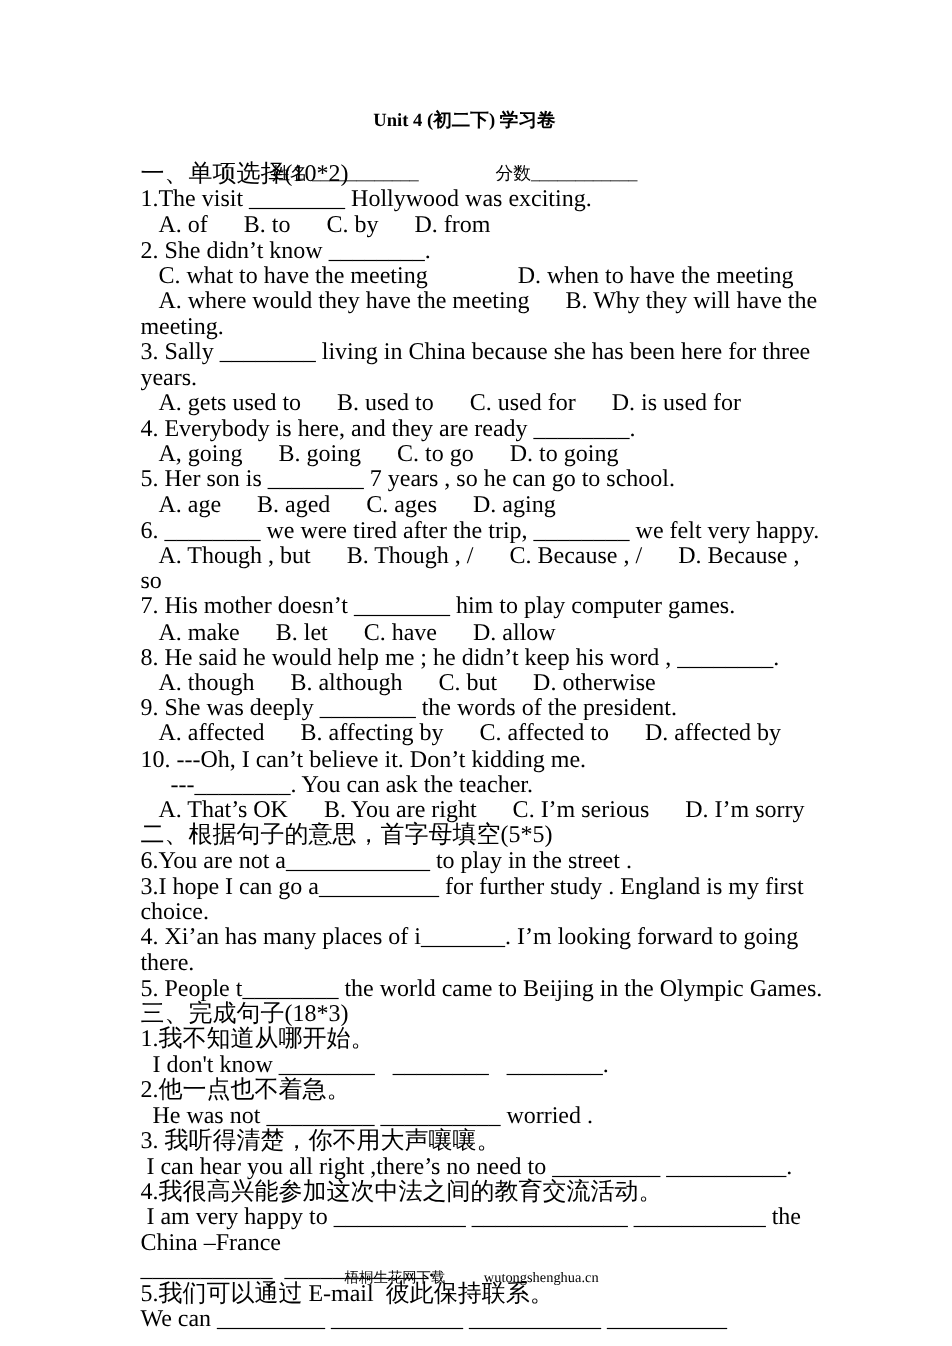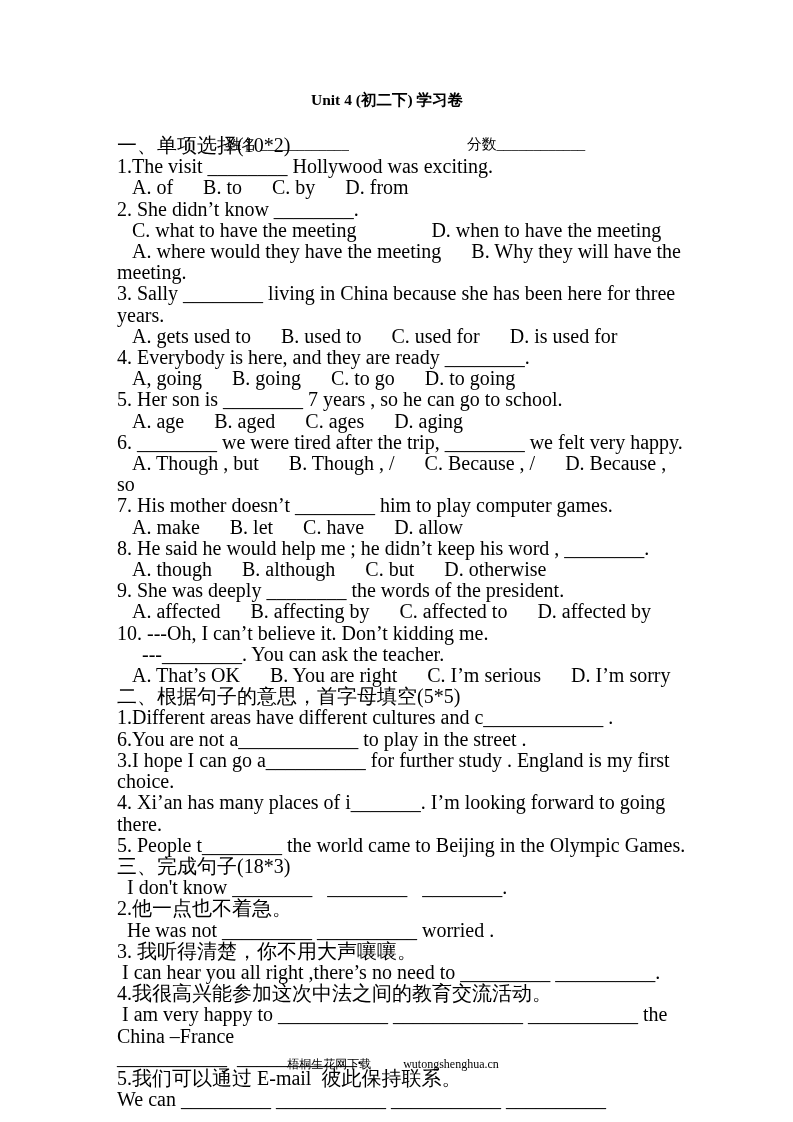--- a/index.html
+++ b/index.html
@@ -15,21 +15,21 @@
     position:absolute;top:90px;left:0;width:100%;
     text-align:center;
     font-size:15.5px;font-weight:bold;
     white-space:pre;
   }
   .header-row{
     position:absolute;top:118px;left:212px;
     font-size:14.8px;white-space:pre;
   }
   .header-field{white-space:pre;text-align:right;}
-  .score-field{margin-left:118px;}
+  .score-field{margin-left:64px;}
   .blank{white-space:pre;}
   .content{
     position:absolute;left:117px;top:135px;width:570px;
     font-size:20px;line-height:21.2px;
   }
   .line{
     white-space:pre-wrap;
     min-height:21.2px;
   }
   .footer{
@@ -68,26 +68,26 @@
       <div class="line">7. His mother doesn’t ________ him to play computer games.</div>
       <div class="line">   A. make      B. let      C. have      D. allow</div>
       <div class="line">8. He said he would help me ; he didn’t keep his word , ________.</div>
       <div class="line">   A. though      B. although      C. but      D. otherwise</div>
       <div class="line">9. She was deeply ________ the words of the president.</div>
       <div class="line">   A. affected      B. affecting by      C. affected to      D. affected by</div>
       <div class="line">10. ---Oh, I can’t believe it. Don’t kidding me.</div>
       <div class="line">     ---________. You can ask the teacher.</div>
       <div class="line">   A. That’s OK      B. You are right      C. I’m serious      D. I’m sorry</div>
       <div class="line">二、根据句子的意思，首字母填空(5*5)</div>
-      <div class="line">1.Different areas have different cultures and c____________ .</div>
       <div class="line">6.You are not a____________ to play in the street .</div>
       <div class="line">3.I hope I can go a__________ for further study . England is my first choice.</div>
       <div class="line">4. Xi’an has many places of i_______. I’m looking forward to going there.</div>
       <div class="line">5. People t________ the world came to Beijing in the Olympic Games.</div>
       <div class="line">三、完成句子(18*3)</div>
+      <div class="line">1.我不知道从哪开始。</div>
       <div class="line">  I don't know ________   ________   ________.</div>
       <div class="line">2.他一点也不着急。</div>
       <div class="line">  He was not _________ __________ worried .</div>
       <div class="line">3. 我听得清楚，你不用大声嚷嚷。</div>
       <div class="line"> I can hear you all right ,there’s no need to _________ __________.</div>
       <div class="line">4.我很高兴能参加这次中法之间的教育交流活动。</div>
       <div class="line"> I am very happy to ___________ _____________ ___________ the China –France</div>
       <div class="line">___________  ____________.</div>
       <div class="line">5.我们可以通过 E-mail  彼此保持联系。</div>
       <div class="line">We can _________ ___________ ___________ __________ _________   _________</div>

